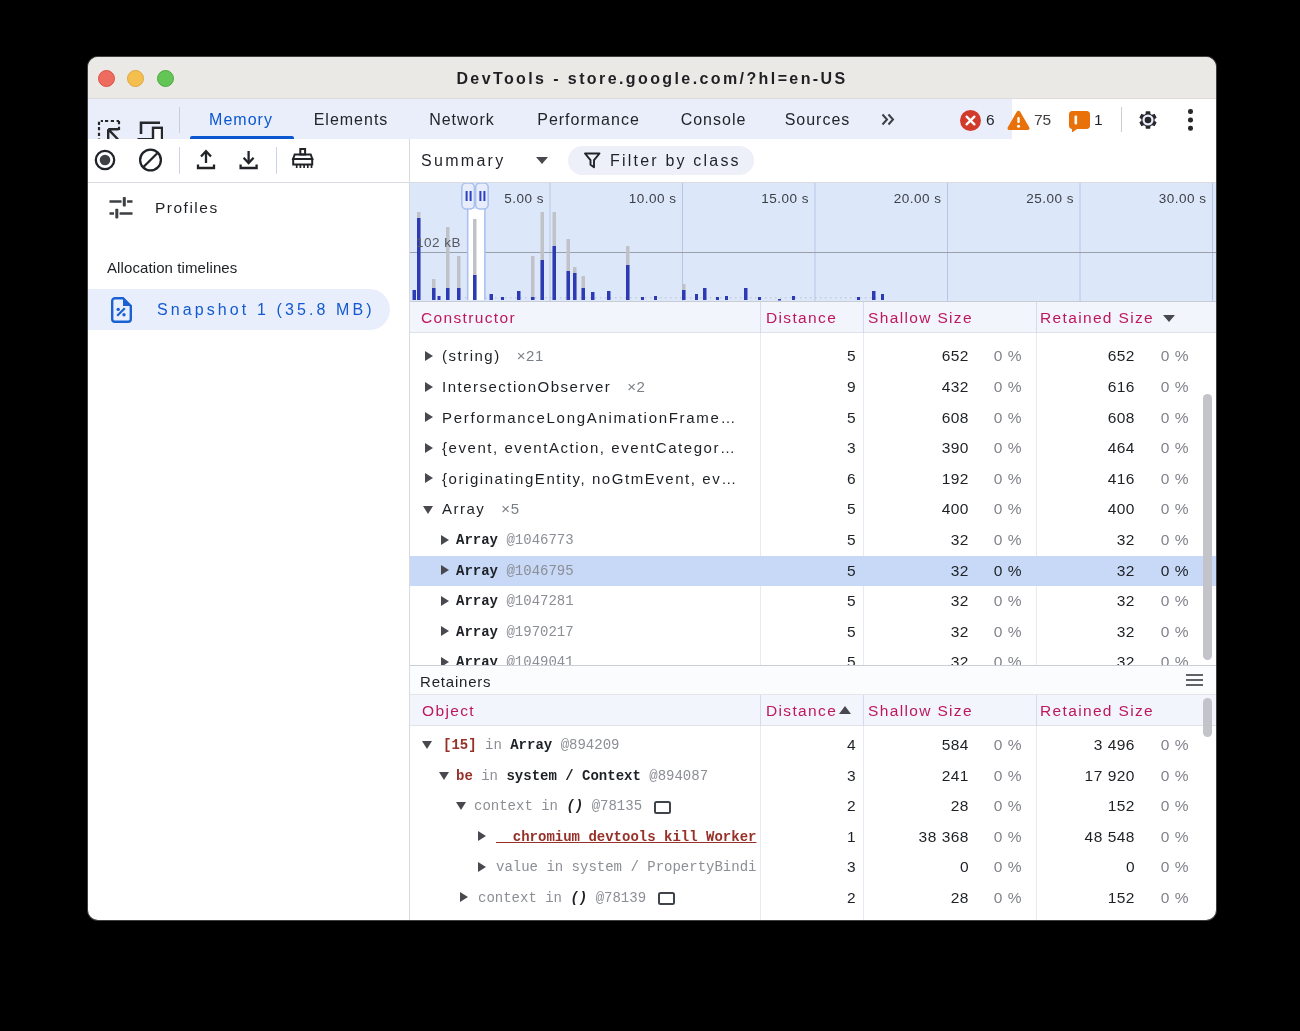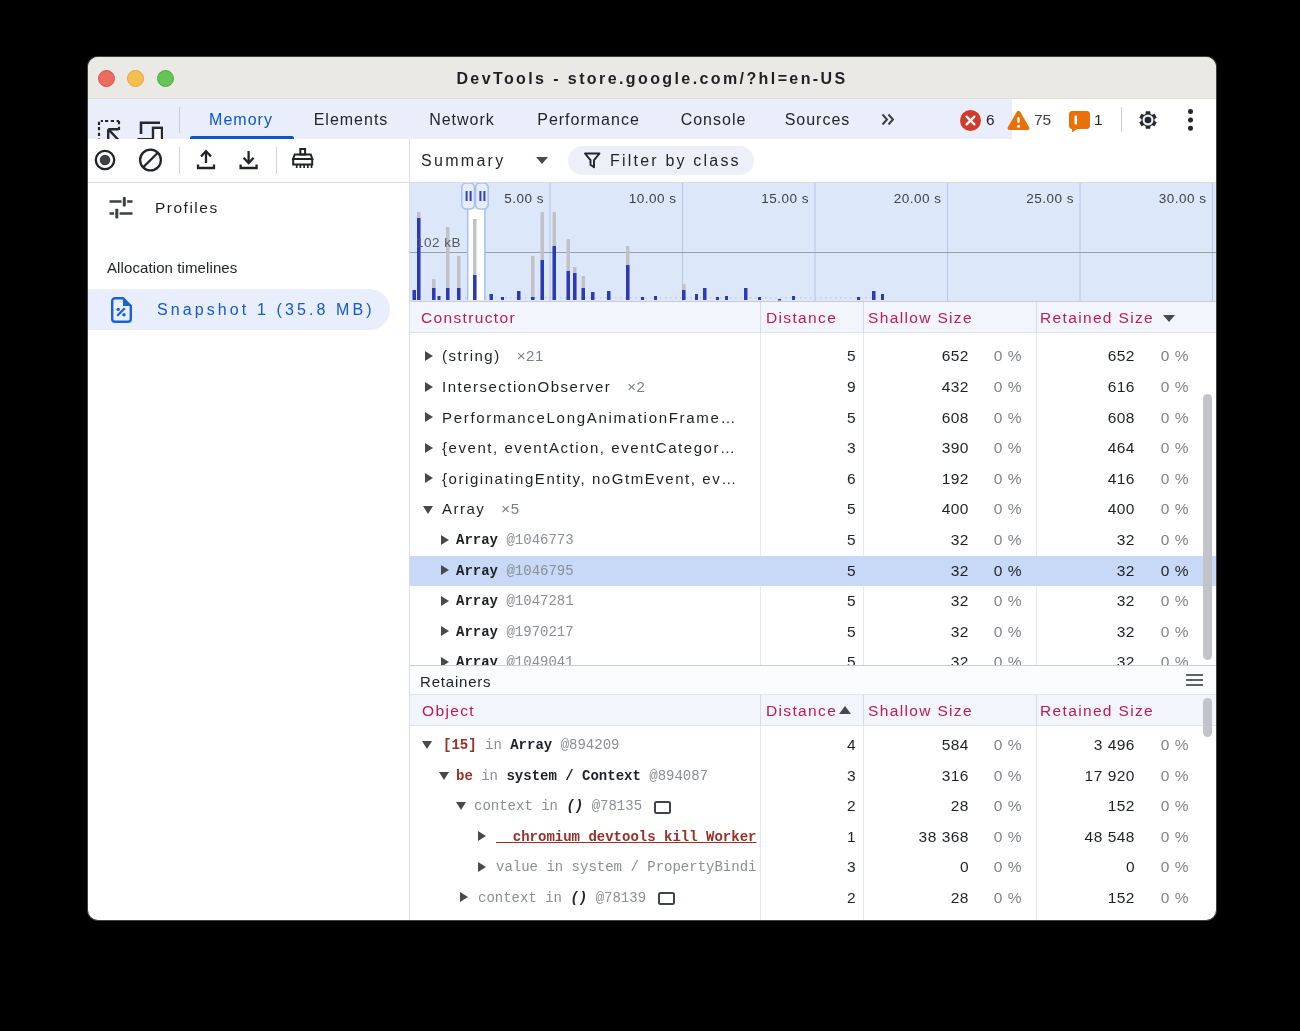--- a/index.html
+++ b/index.html
@@ -374,21 +374,21 @@
         <div class="num cD">4</div>
           <div class="num cS">584</div>
           <div class="num cSP">0 %</div>
         <div class="num cR">3 496</div>
           <div class="num cRP">0 %</div>
       </div>
       <div class="row mono" style="top:33.5px;font-size:14px">
         <div class="tri tri-d" style="left:29px;top:11.3px;border-top-width:8px;border-left-width:5.5px;border-right-width:5.5px"></div>
         <div class="rname mono" style="left:46px;font-size:14px;letter-spacing:0"><span class="red">be</span><span class="mgray"> in </span>system / Context<span class="mgray"> @894087</span></div>
         <div class="num cD">3</div>
-          <div class="num cS">316</div>
+          <div class="num cS">241</div>
           <div class="num cSP">0 %</div>
         <div class="num cR">17 920</div>
           <div class="num cRP">0 %</div>
       </div>
       <div class="row mono" style="top:64px;font-size:14px">
         <div class="tri tri-d" style="left:46px;top:11.3px;border-top-width:8px;border-left-width:5.5px;border-right-width:5.5px"></div>
         <div class="rname mono" style="left:64px;font-size:14px;letter-spacing:0"><span class="mgray">context in </span><i>()</i><span class="mgray"> @78135</span></div>
         <svg class="abs" style="left:244px;top:9.5px" width="17" height="13" viewBox="0 0 17 13">
             <rect x="1" y="1" width="15" height="11" rx="1.5" stroke="#3f434a" stroke-width="2" fill="none"></rect>
           </svg>

